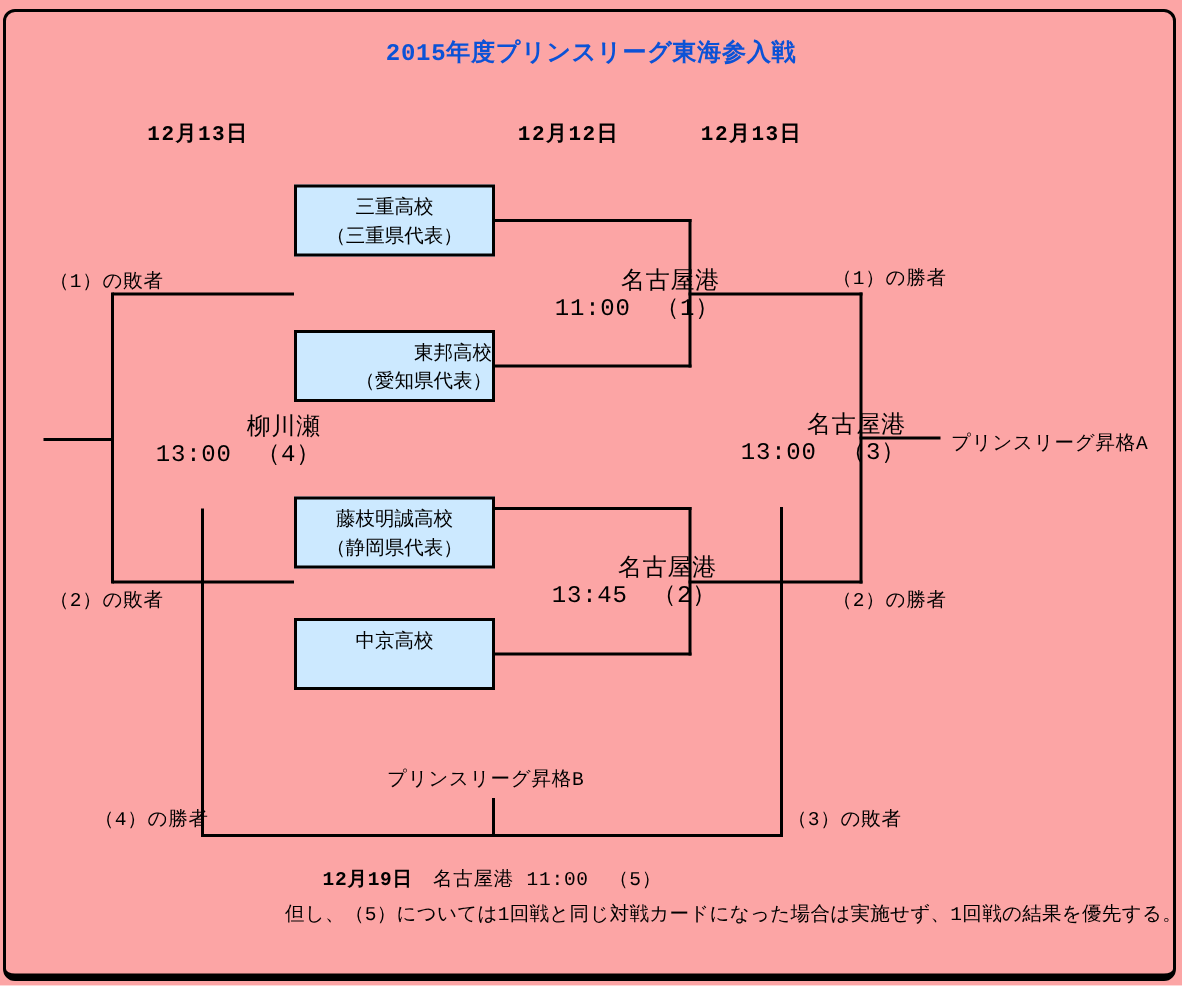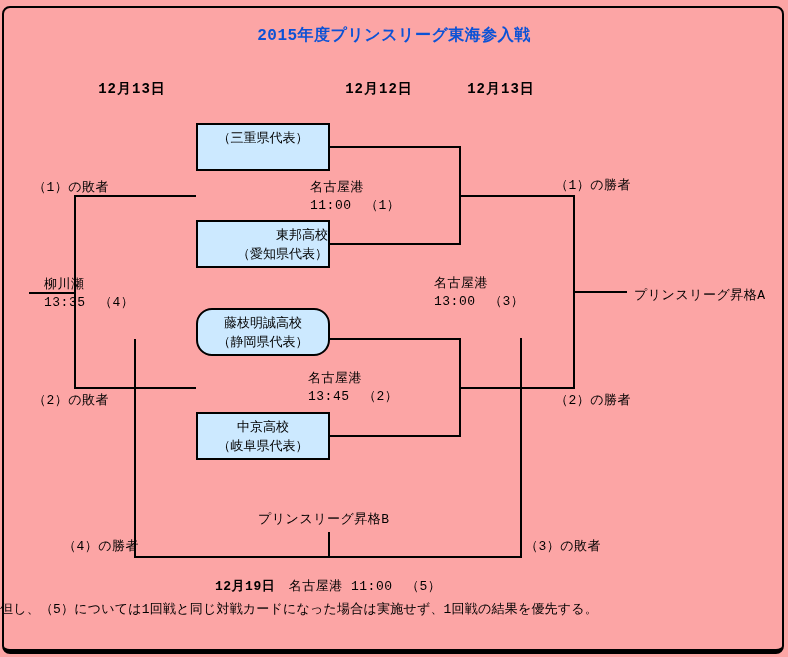--- a/index.html
+++ b/index.html
@@ -20,65 +20,65 @@
   .date-h{
     position:absolute;top:80px;width:140px;text-align:center;
     font-size:14px;font-weight:bold;letter-spacing:1px;
   }
   .team-box{
     position:absolute;left:196px;width:134px;height:48px;box-sizing:border-box;
     background:#cce9ff;border:2px solid #000;text-align:center;
     font-size:13px;line-height:19px;padding-top:4px;
   }
   .match-label{
-    position:absolute;width:170px;text-align:left;
-    font-size:13px;line-height:18px;letter-spacing:0.5px;white-space:nowrap;
+    position:absolute;width:170px;text-align:right;
+    font-size:16px;line-height:18px;letter-spacing:0.5px;white-space:nowrap;
   }
   .tag{
     position:absolute;font-size:13px;letter-spacing:0.5px;white-space:nowrap;
   }
   .h{position:absolute;height:2px;background:#000;}
   .v{position:absolute;width:2px;background:#000;}
   .footer1{
     position:absolute;left:215px;top:577px;font-size:13px;white-space:nowrap;
     letter-spacing:0.5px;
   }
   .footer1 .d{font-weight:bold;}
   .footer2{
-    position:absolute;left:0;top:600px;width:788px;text-align:left;
+    position:absolute;left:0;top:600px;width:788px;text-align:right;
     font-size:13px;white-space:nowrap;letter-spacing:0.2px;
   }
 </style>
 </head>
 <body>
 
 <div id="stage">
 
   <div class="frame"></div>
 
   <div class="title">2015年度プリンスリーグ東海参入戦</div>
 
   <div class="date-h" style="left:62px;">12月13日</div>
   <div class="date-h" style="left:309px;">12月12日</div>
   <div class="date-h" style="left:431px;">12月13日</div>
 
   <div class="team-box" style="top:123px;">
+    <div>三重高校</div>
     <div>（三重県代表）</div>
   </div>
   <div class="team-box" style="top:220px;text-align:right;">
     <div>東邦高校</div>
     <div>（愛知県代表）</div>
   </div>
-  <div class="team-box" style="top:308px;border-radius:16px;">
+  <div class="team-box" style="top:331px;">
     <div>藤枝明誠高校</div>
     <div>（静岡県代表）</div>
   </div>
   <div class="team-box" style="top:412px;">
     <div>中京高校</div>
-    <div>（岐阜県代表）</div>
   </div>
 
   <div class="h" style="left:330px;top:146px;width:131px;"></div>
   <div class="h" style="left:330px;top:243px;width:131px;"></div>
   <div class="v" style="left:459px;top:146px;height:99px;"></div>
   <div class="h" style="left:459px;top:195px;width:116px;"></div>
 
   <div class="h" style="left:330px;top:338px;width:131px;"></div>
   <div class="h" style="left:330px;top:435px;width:131px;"></div>
   <div class="v" style="left:459px;top:338px;height:99px;"></div>
@@ -104,21 +104,21 @@
   <div class="match-label" style="left:308px;top:370px;">
     <div>名古屋港</div>
     <div>13:45　（2）</div>
   </div>
   <div class="match-label" style="left:434px;top:275px;">
     <div>名古屋港</div>
     <div>13:00　（3）</div>
   </div>
   <div class="match-label" style="left:44px;top:276px;">
     <div>柳川瀬</div>
-    <div>13:35　（4）</div>
+    <div>13:00　（4）</div>
   </div>
 
   <div class="tag" style="left:33px;top:178px;">（1）の敗者</div>
   <div class="tag" style="left:33px;top:391px;">（2）の敗者</div>
   <div class="tag" style="left:555px;top:176px;">（1）の勝者</div>
   <div class="tag" style="left:555px;top:391px;">（2）の勝者</div>
   <div class="tag" style="left:63px;top:537px;">（4）の勝者</div>
   <div class="tag" style="left:525px;top:537px;">（3）の敗者</div>
   <div class="tag" style="left:634px;top:286px;">プリンスリーグ昇格A</div>
   <div class="tag" style="left:258px;top:510px;">プリンスリーグ昇格B</div>

